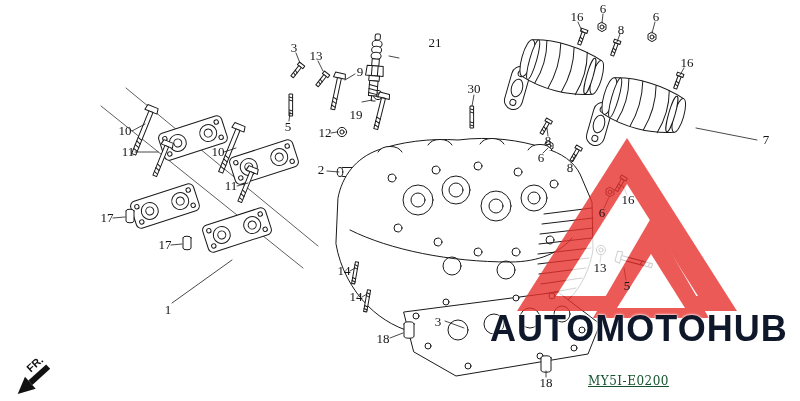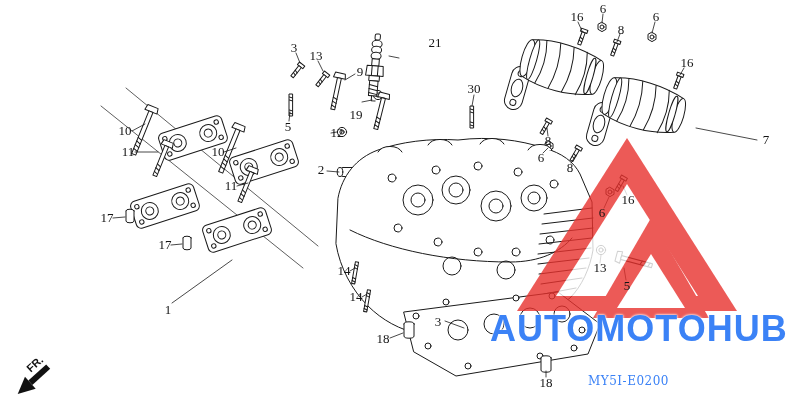--- a/index.html
+++ b/index.html
@@ -4,26 +4,26 @@
 <style>
   html,body{margin:0;padding:0;background:#fff;}
   .stage{
     position:relative;width:800px;height:401px;background:#fff;overflow:hidden;
     font-family:"Liberation Serif",serif;
   }
   .stage svg{position:absolute;left:0;top:0;z-index:1;}
   .watermark{
     position:absolute;left:490px;top:308px;z-index:2;
     font-family:"Liberation Sans",sans-serif;font-weight:900;font-size:36px;
-    letter-spacing:1px;color:#3b82f6;white-space:nowrap;
+    letter-spacing:1px;color:#0f172a;white-space:nowrap;
     text-shadow:0 0 2px #fff,0 0 3px #fff;
   }
   .code{
     position:absolute;left:588px;top:374px;z-index:3;
-    font-family:"DejaVu Serif",serif;font-size:12px;letter-spacing:.5px;color:#3b82f6;
+    font-family:"DejaVu Serif",serif;font-size:12px;letter-spacing:.5px;color:#14532d;text-decoration:underline;
   }
   .callout-layer{position:absolute;left:0;top:0;width:800px;height:401px;z-index:3;pointer-events:none;}
   .callout{
     position:absolute;transform:translate(-50%,-50%);
     font-family:"Liberation Serif",serif;font-size:13px;color:#141414;white-space:nowrap;
   }
 </style>
 </head>
 <body>
 
@@ -295,21 +295,21 @@
 
   <div class="watermark">AUTOMOTOHUB</div>
 
   <div class="callout-layer">
       <span class="callout" style="left: 294px; top: 48px;">3</span>
       <span class="callout" style="left: 316px; top: 56px;">13</span>
       <span class="callout" style="left: 360px; top: 72px;">9</span>
       <span class="callout" style="left: 407px; top: 43px; margin-left: 28px;">21</span>
       <span class="callout" style="left: 356px; top: 115px;">19</span>
       <span class="callout" style="left: 288px; top: 127px;">5</span>
-      <span class="callout" style="left: 325px; top: 133px; margin-left: 12px;">12</span>
+      <span class="callout" style="left: 325px; top: 133px;">12</span>
       <span class="callout" style="left: 321px; top: 170px;">2</span>
       <span class="callout" style="left: 474px; top: 89px;">30</span>
       <span class="callout" style="left: 577px; top: 17px;">16</span>
       <span class="callout" style="left: 603px; top: 9px;">6</span>
       <span class="callout" style="left: 621px; top: 30px;">8</span>
       <span class="callout" style="left: 656px; top: 17px;">6</span>
       <span class="callout" style="left: 687px; top: 63px;">16</span>
       <span class="callout" style="left: 766px; top: 140px;">7</span>
       <span class="callout" style="left: 548px; top: 141px;">8</span>
       <span class="callout" style="left: 541px; top: 158px;">6</span>

